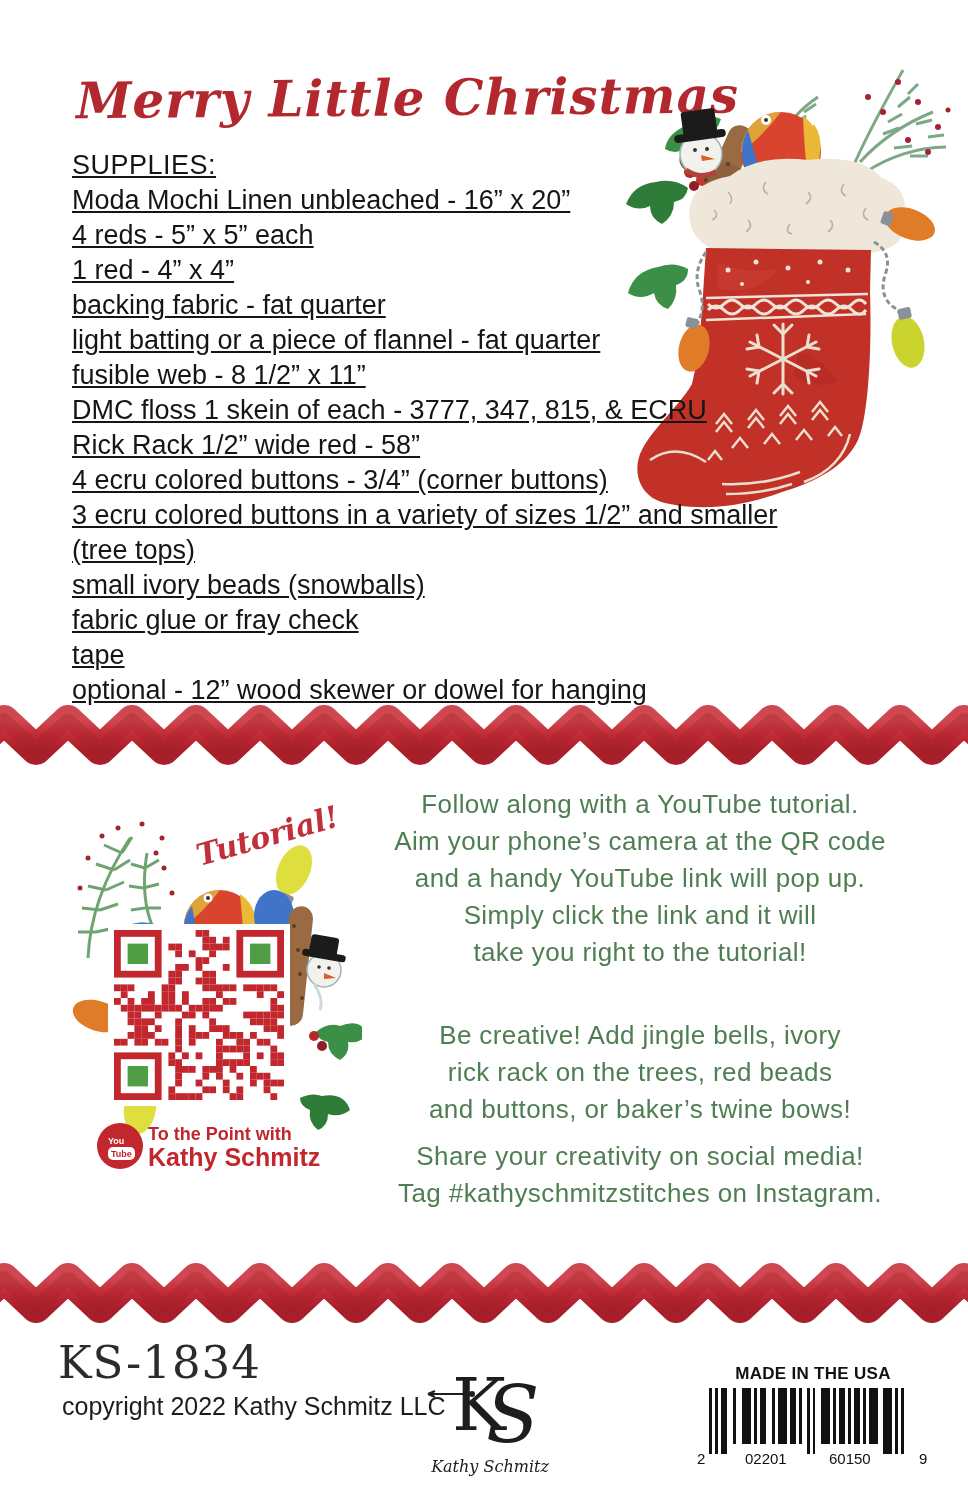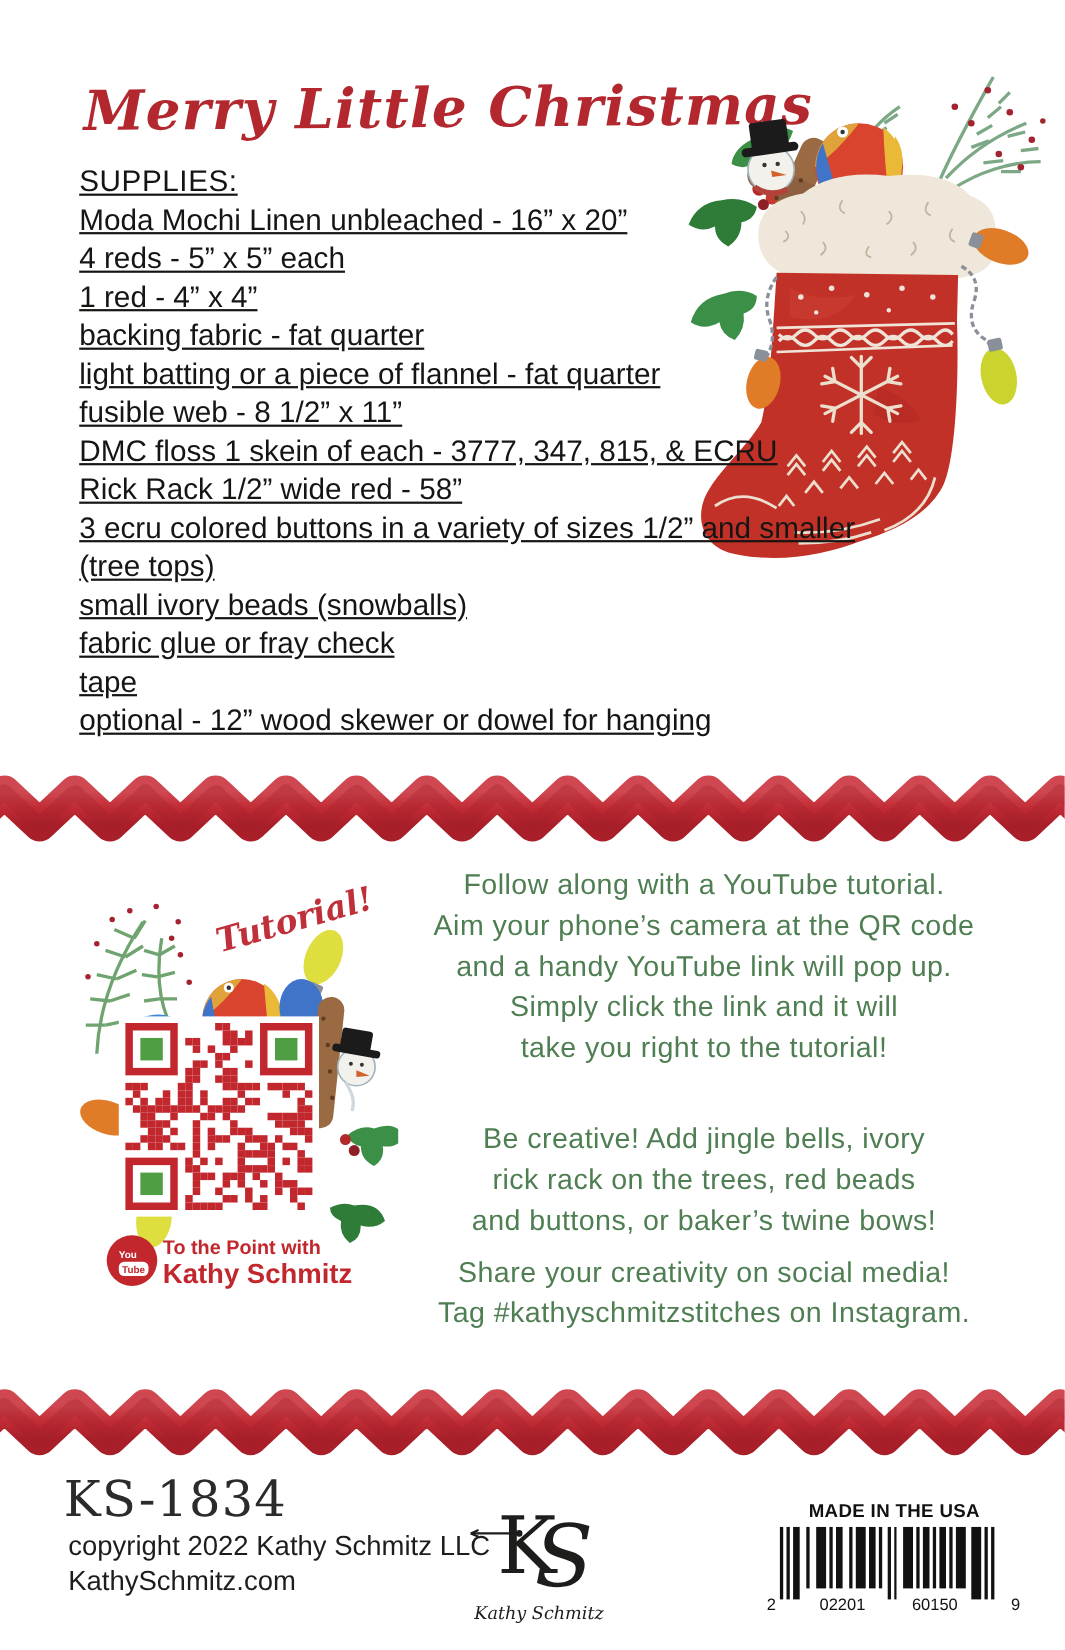--- a/index.html
+++ b/index.html
@@ -206,20 +206,21 @@
   <div class="supplies">
     <div class="hd">SUPPLIES:</div>
     <div>Moda Mochi Linen unbleached - 16” x 20”</div>
     <div>4 reds - 5” x 5” each</div>
     <div>1 red - 4” x 4”</div>
     <div>backing fabric - fat quarter</div>
     <div>light batting or a piece of flannel - fat quarter</div>
     <div>fusible web - 8 1/2” x 11”</div>
     <div>DMC floss 1 skein of each -  3777, 347, 815, &amp; ECRU</div>
     <div>Rick Rack 1/2” wide red - 58”</div>
+    <div>4 ecru colored buttons - 3/4” (corner buttons)</div>
     <div>3 ecru colored buttons in a variety of sizes 1/2” and smaller (tree tops)</div>
     <div>small ivory beads (snowballs)</div>
     <div>fabric glue or fray check</div>
     <div>tape</div>
     <div>optional - 12” wood skewer or dowel for hanging</div>
   </div>
 
   <svg class="rickrack rr1" viewBox="0 0 992 78">
     <defs>
       <linearGradient id="rrg" x1="0" y1="0" x2="0" y2="1">
@@ -552,21 +553,20 @@
     <div class="green-line">rick rack on the trees, red beads</div>
     <div class="green-line">and buttons, or baker’s twine bows!</div>
   </div>
   <div class="para3">
     <div class="green-line">Share your creativity on social media!</div>
     <div class="green-line">Tag #kathyschmitzstitches on Instagram.</div>
   </div>
 
   <div class="sku">KS-1834</div>
   <div class="copyright">copyright 2022 Kathy Schmitz LLC</div>
-  <div class="website">KathySchmitz.com</div>
 
   <div class="ks-logo">
     <svg viewBox="0 0 140 130" width="140" height="130">
       <text x="32" y="80" font-family="DejaVu Serif, serif" font-size="72" fill="#1d1d1b">K</text>
       <text x="66" y="92" font-family="DejaVu Serif, serif" font-style="italic" font-size="78" fill="#1d1d1b">S</text>
       <g stroke="#1d1d1b" stroke-width="2">
         <line x1="8" y1="44" x2="52" y2="44"></line>
         <path d="M8,44 l7,-3 M8,44 l7,3" fill="none"></path>
         <circle cx="52" cy="44" r="2" fill="#1d1d1b"></circle>
       </g>

